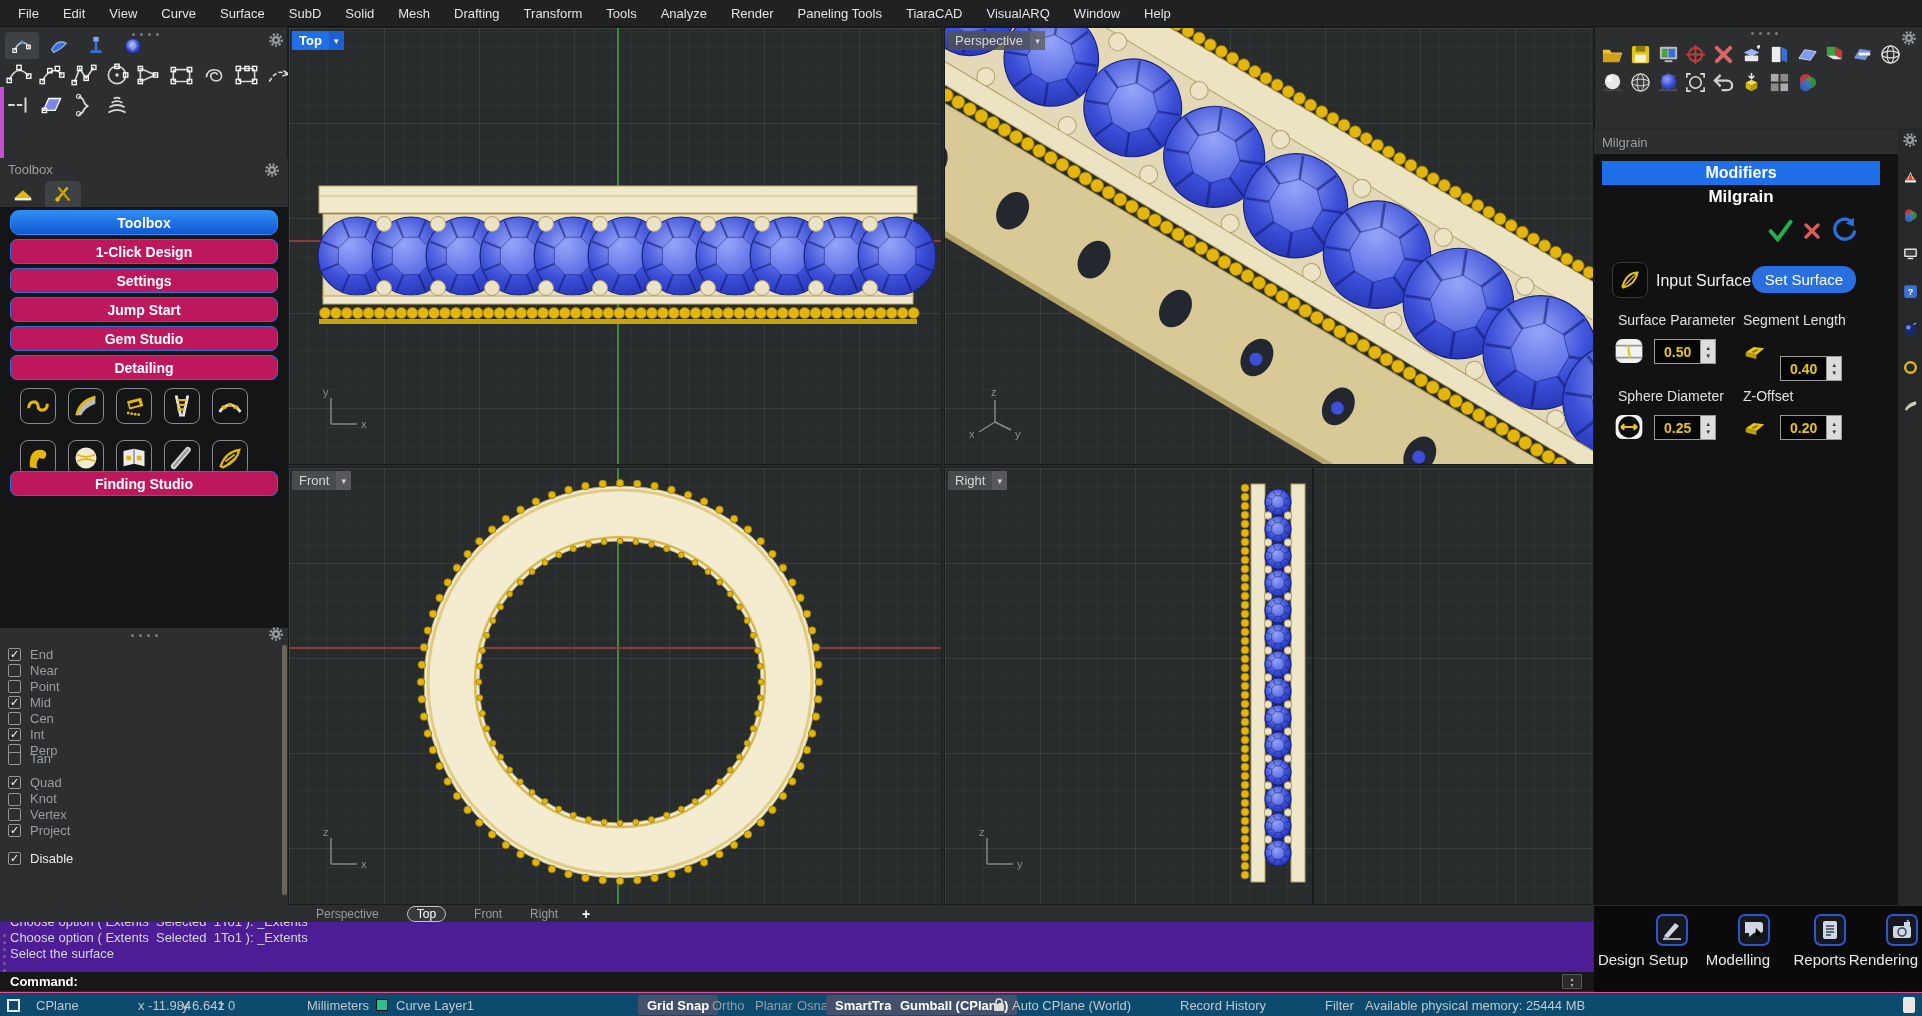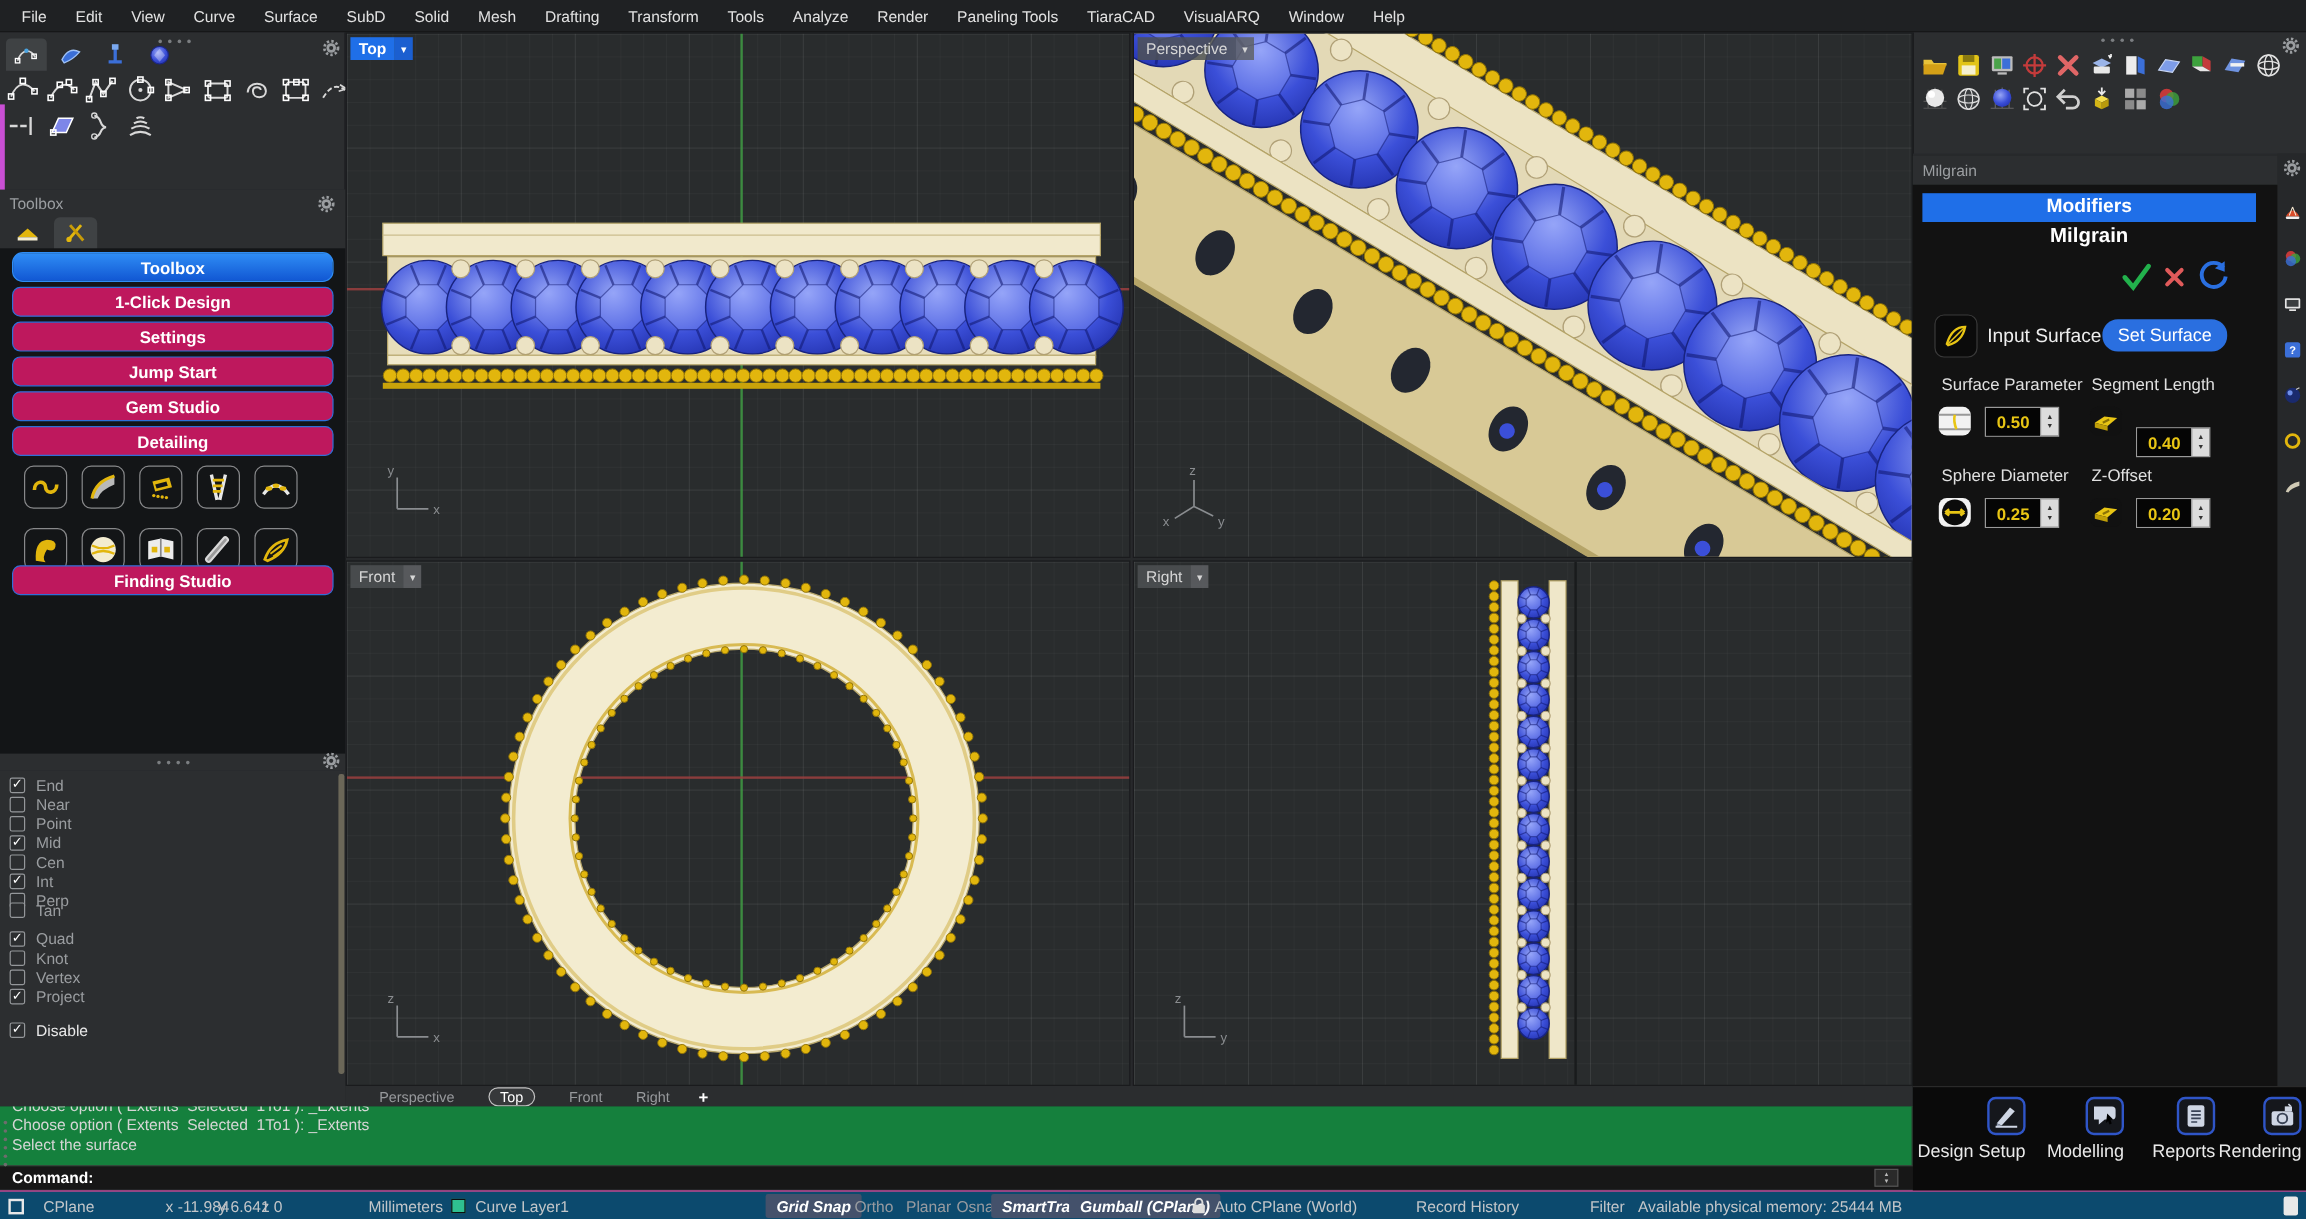--- a/index.html
+++ b/index.html
@@ -63,38 +63,38 @@
   .axis-red-h  { position:absolute; height:2px; background:#9b4040; opacity:0.85; z-index:1;}
   .vp-svg { position:absolute; left:0; top:0; z-index:2; }
 
   
   #vp-tabs { left:288px; top:905px; width:1306px; height:17px; background:#2b2d2f; display:flex; align-items:center; }
   .vp-tab { color:#97999c; font-size:12px; margin-left:28px; cursor:pointer;}
   .vp-tab.sel { color:#fff; border:1px solid #c2c2c2; border-radius:8px; padding:0 9px; background:#37393b;}
   #vp-tab-add { color:#fff; font-size:14px; font-weight:bold; margin-left:24px; cursor:pointer;}
 
   
-  #command-area { left:0; top:922px; width:1594px; height:50px; background:#15803d; border-right:1px solid #343434;}
+  #command-area { left:0; top:922px; width:1594px; height:50px; background:#4c1d95; border-right:1px solid #343434;}
   #cmd-history { position:absolute; left:10px; top:0; width:1540px; height:48px; overflow:hidden; }
   #cmd-history-inner { margin-top:-8px; }
   .cmd-line { color:#d6d6d6; font-size:13px; line-height:16px; white-space:pre; }
   #cmd-sep { position:absolute; left:0; top:49px; width:1594px; height:1px; background:#3a3a3a; }
   #cmd-prompt-row { position:absolute; left:0; top:50px; width:1594px; height:19px; background:#171717; }
   #cmd-prompt { position:absolute; left:10px; top:2px; color:#ffffff; font-weight:bold; font-size:13px; white-space:pre;}
   #cmd-grip { position:absolute; left:3px; top:12px; display:flex; flex-direction:column; gap:4px;}
   #cmd-grip i { width:3px; height:3px; border-radius:50%; background:#6d6d6d;}
   #cmd-spin { position:absolute; left:1562px; top:52px; width:20px; height:15px; background:#2a2a2a; border:1px solid #555;
               display:flex; flex-direction:column; align-items:center; justify-content:center; color:#bbb; font-size:5px; line-height:6px; cursor:pointer;}
 
   
   #status-bar { left:0; top:992px; width:1922px; height:24px; background:#0c4a6e; border-top:1px solid #ec4899;
                 display:flex; align-items:center; font-size:13px; color:#c3c6c9;}
   .sb-item { position:absolute; top:0; height:24px; display:flex; align-items:center; }
   .chip { padding:0 9px; height:20px; display:flex; align-items:center; border-radius:2px; color:#989ba0; cursor:pointer;}
-  .chip.active { background:#44516b; color:#fff; font-weight:bold;font-style:italic; }
+  .chip.active { background:#44516b; color:#fff; font-weight:bold; }
   #layer-swatch { width:12px; height:12px; background:#2fbf90; border:1px solid #0e0e0e; margin-right:8px;}
   #sb-square { width:13px; height:13px; border:2px solid #e8e8e8; }
   #sb-right-icon { width:12px; height:16px; background:#e8e8e8; border-radius:2px;}
 
   
   #right-toolbar { left:1594px; top:27px; width:328px; height:101px; background:#2c2e30; border-left:1px solid #1b1c1e;}
   .rt-icon { position:absolute; width:25px; height:25px; display:flex; align-items:center; justify-content:center; cursor:pointer;}
 
   
   #milgrain-title-row { left:1594px; top:130px; width:304px; height:24px; background:#2c2e30; color:#9b9ea1;
@@ -446,21 +446,21 @@
         <span class="osnap-label">Perp</span>
       </div>
       <div class="osnap-item" style="top: 108px;">
         <span class="cb"></span>
         <span class="osnap-label">Tan</span>
       </div>
       <div class="osnap-item" style="top: 132px;">
         <span class="cb">✓</span>
         <span class="osnap-label">Quad</span>
       </div>
-      <div class="osnap-item" style="top: 148px;">
+      <div class="osnap-item" style="top: 148px; align-items: flex-end;">
         <span class="cb"></span>
         <span class="osnap-label">Knot</span>
       </div>
       <div class="osnap-item" style="top: 164px;">
         <span class="cb"></span>
         <span class="osnap-label">Vertex</span>
       </div>
       <div class="osnap-item" style="top: 180px;">
         <span class="cb">✓</span>
         <span class="osnap-label">Project</span>

